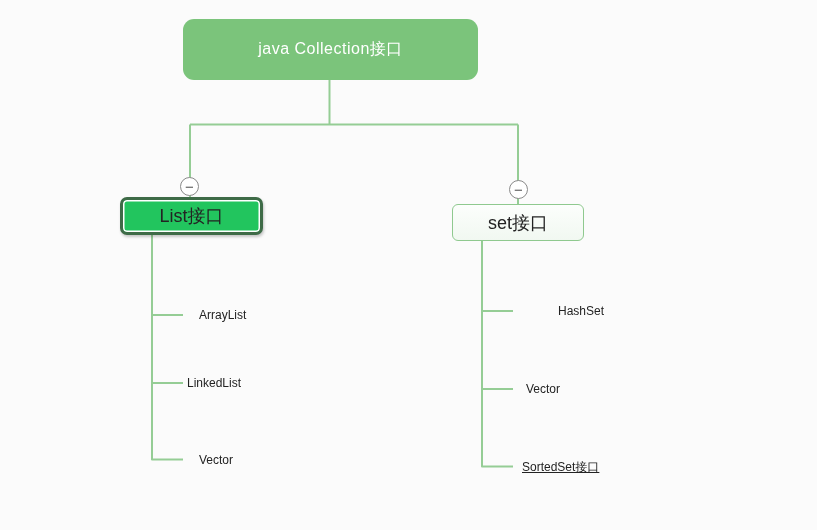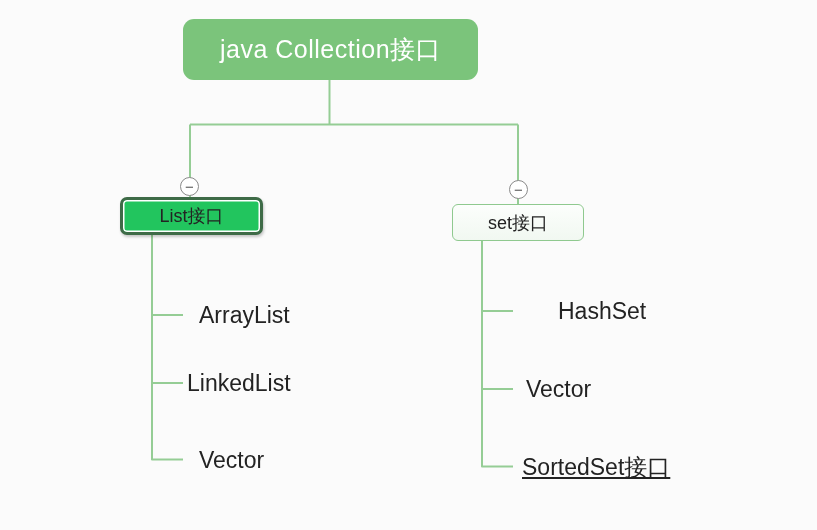--- a/index.html
+++ b/index.html
@@ -34,21 +34,21 @@
     justify-content: center;
     cursor: default;
     color: var(--text, #232323);
   }
   .node-root {
     left: 183px; top: 19px;
     width: 295px; height: 61px;
     background: var(--root-bg, #7bc47b);
     border-radius: 11px;
     color: var(--root-text, #ffffff);
-    font-size: 25px;
+    font-size: 16px;
     letter-spacing: 0.5px;
   }
   .node-branch-selected {
     left: 120px; top: 197px;
     width: 143px; height: 38px;
     background: #22c55e;
     border: 3px solid var(--selected-border, #3e6b47);
     border-radius: 7px;
     font-size: 18px;
     box-shadow: 0 0 0 1.5px #ffffff inset, 1px 2px 3px rgba(0,0,0,0.22);
@@ -58,21 +58,21 @@
     width: 132px; height: 37px;
     background: linear-gradient(180deg, #fcfefc 0%, var(--node-bg, #f1f8f1) 100%);
     border: 1px solid var(--node-border, #8fc98f);
     border-radius: 6px;
     font-size: 18px;
   }
   .leaf {
     position: absolute;
     height: 24px;
     line-height: 24px;
-    font-size: 23px;
+    font-size: 12px;
     color: var(--text, #232323);
     white-space: nowrap;
     cursor: default;
   }
   .collapse-icon {
     position: absolute;
     width: 19px; height: 19px;
     border-radius: 50%;
     background: #ffffff;
     border: 1.5px solid var(--icon-border, #8a8a8a);

